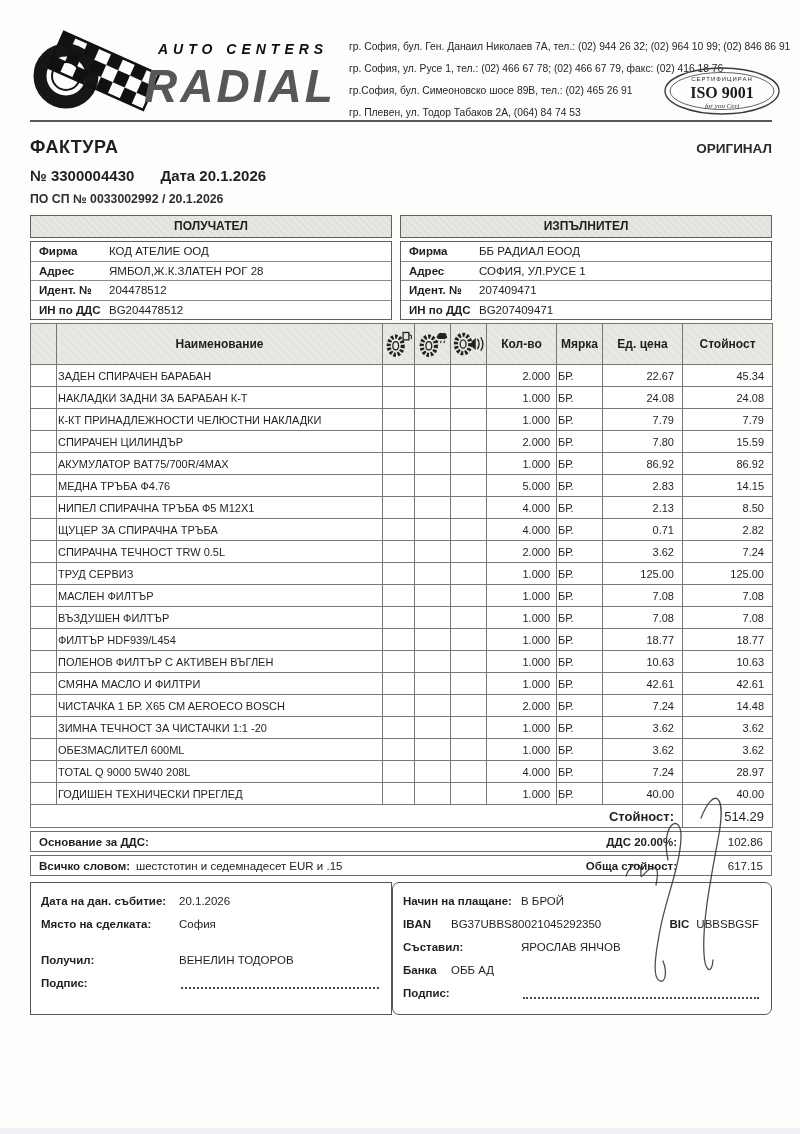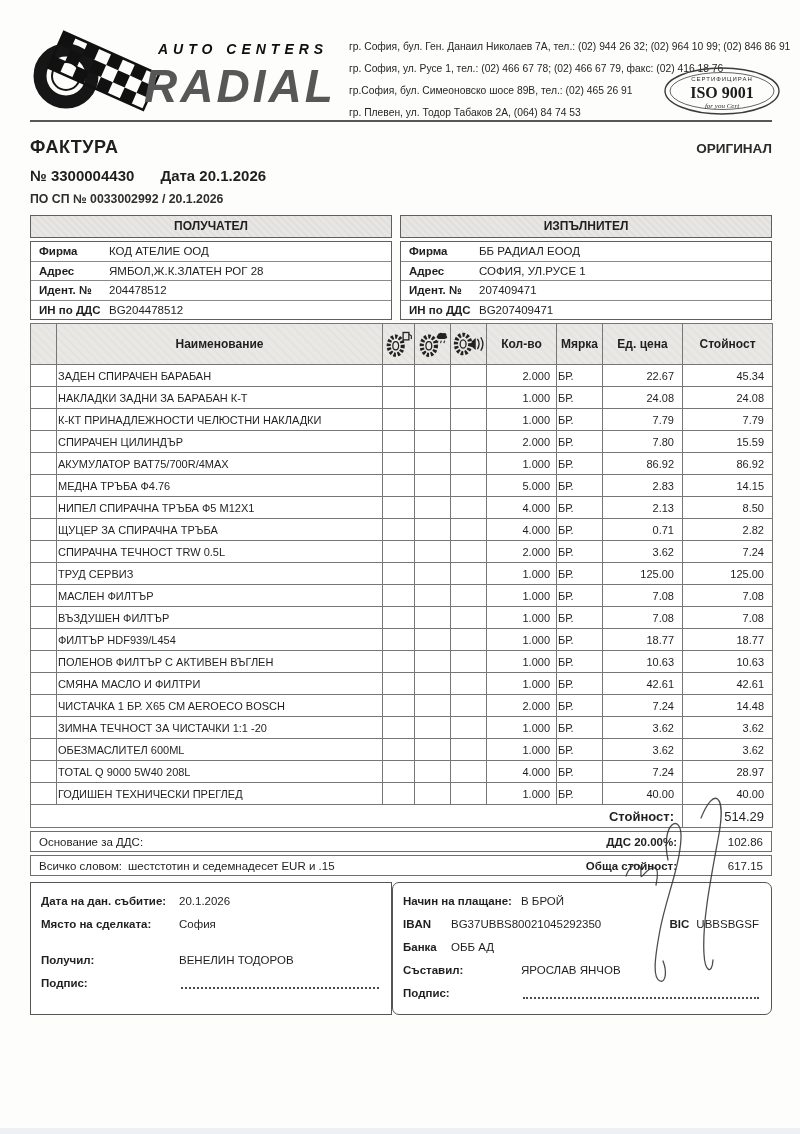--- a/index.html
+++ b/index.html
@@ -55,21 +55,21 @@
   td.c-qty{text-align:right;padding-right:6px;}
   td.c-unit{text-align:left;}
   td.c-price,td.c-amount{text-align:right;padding-right:8px;}
   tfoot td{height:20px;font-size:13px;}
   tfoot .tot-label{text-align:right;font-weight:bold;padding-right:8px;}
   tfoot .tot-value{text-align:right;padding-right:8px;border-left-style:hidden;}
   .hicon{display:inline-block;vertical-align:middle;}
 
   
   .tline{display:flex;align-items:center;border:1px solid #6e6e6e;height:19px;margin-top:3px;font-size:11.5px;background:#fff;}
-  .tline .left{padding-left:8px;font-weight:normal;}
+  .tline .left{padding-left:8px;font-weight:bold;}
   .tline .words{font-weight:normal;margin-left:6px;color:#222;}
   .tline .rlabel{margin-left:auto;font-weight:bold;text-align:right;}
   .tline .rvalue{width:86px;text-align:right;padding-right:8px;flex:0 0 auto;}
 
   
   .fboxes{display:flex;gap:0;margin-top:6px;}
   .fbox{border:1px solid #555;background:#fff;padding:7px 10px 9px 10px;}
   .fbox.left{width:340px;flex:0 0 auto;}
   .fbox.right{flex:1;border-radius:7px;}
   .frow{display:flex;align-items:center;line-height:23px;font-size:11.5px;}
@@ -507,26 +507,26 @@
         </div>
         <div class="frow">
           <span class="flbl w48">IBAN</span>
           <span>BG37UBBS80021045292350</span>
           <span class="bic-group">
             <span class="flbl">BIC</span>
             <span>UBBSBGSF</span>
           </span>
         </div>
         <div class="frow">
+          <span class="flbl w118">Съставил:</span>
+          <span>ЯРОСЛАВ ЯНЧОВ</span>
+        </div>
+        <div class="frow">
           <span class="flbl w48">Банка</span>
           <span>ОББ АД</span>
-        </div>
-        <div class="frow">
-          <span class="flbl w118">Съставил:</span>
-          <span>ЯРОСЛАВ ЯНЧОВ</span>
         </div>
         <div class="frow">
           <span class="flbl w118">Подпис:</span>
           <span class="dots"></span>
         </div>
       </div>
     </div>
 
   </div>
 

